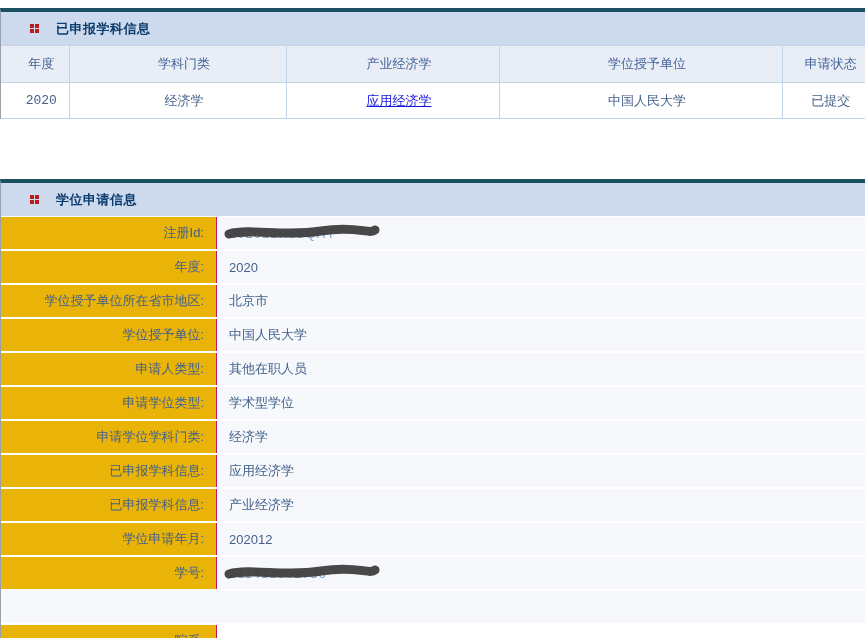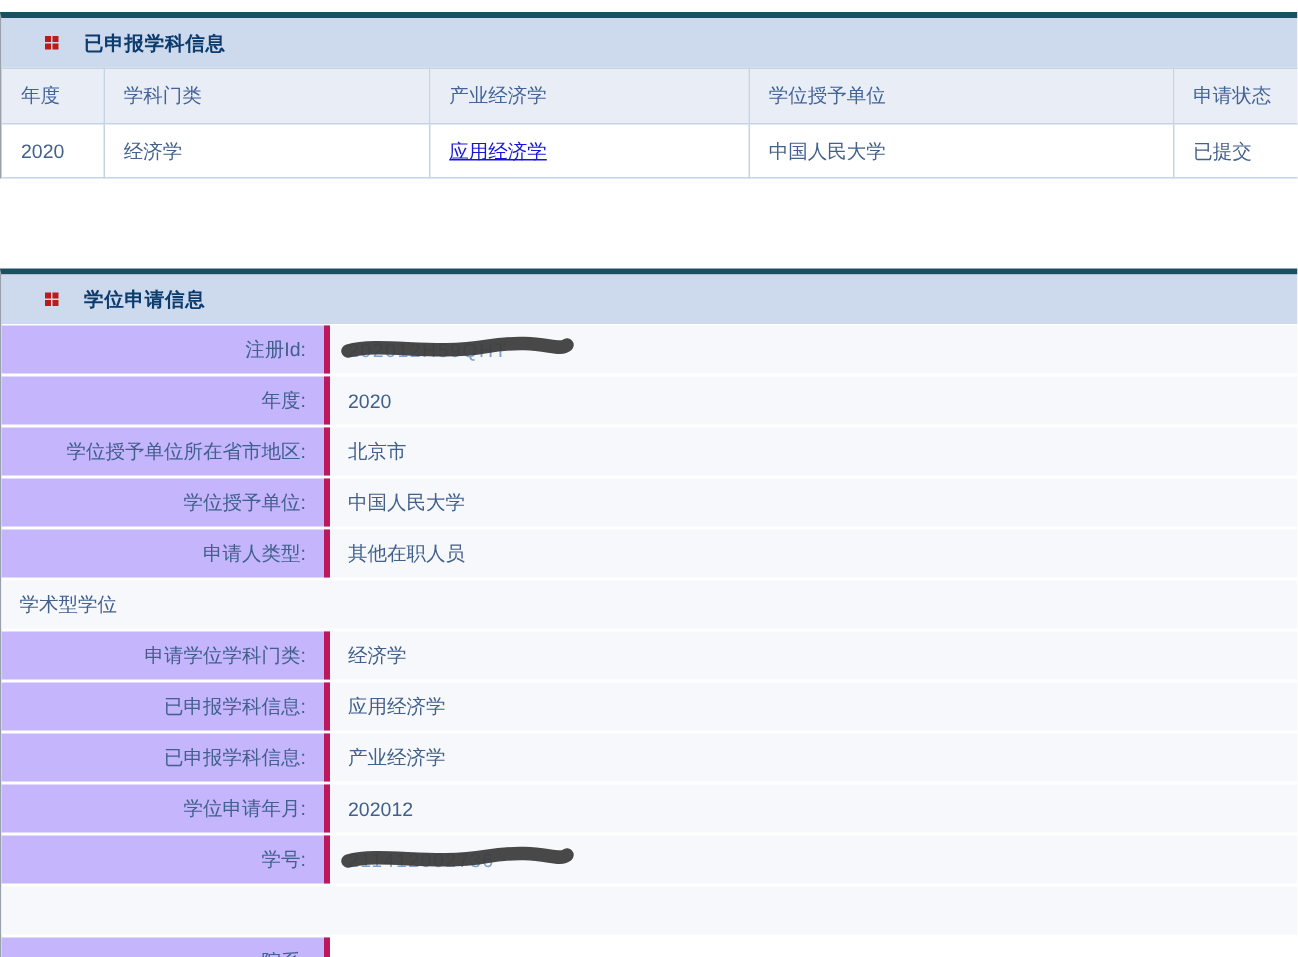--- a/index.html
+++ b/index.html
@@ -30,42 +30,42 @@
     margin-left:17px;font-weight:bold;color:#0c3c6e;letter-spacing:.5px;
   }
 
   
   table.subjects{
     width:864px;border-collapse:collapse;table-layout:fixed;
   }
   table.subjects th, table.subjects td{
     border:1px solid #c3d4e6;
     border-left:none;
-    text-align:left;padding:0 0 0 13px;
-    font-weight:normal;overflow:hidden;white-space:nowrap;
+    text-align:center;padding:0 0 0 13px;
+    font-weight:normal;overflow:hidden;white-space:nowrap;font-family:Liberation Mono, monospace;
   }
   table.subjects th:first-child, table.subjects td:first-child{border-left:none;}
   table.subjects th{height:36px;background:#e9eef6;color:#44639a;}
   table.subjects td{height:35px;background:#ffffff;color:#44618c;}
   table.subjects tr th:last-child, table.subjects tr td:last-child{border-right:none;}
   a.subject-link{color:#1515dd;text-decoration:underline;}
   td.status-cell{color:#36a336;}
 
   
   .panel2{margin-top:60px;}
   .fields{background:#ffffff;padding-top:1px;}
   .field-row{
     height:32px;margin-bottom:2px;
     display:flex;align-items:stretch;
   }
   .flabel{
-    width:203px;background:#c4b5fd;
+    width:203px;background:#eab308;
     display:flex;align-items:center;justify-content:flex-end;
     padding-right:12px;color:#41608c;
-    border-right:4px solid #be185d;
+    border-right:1px solid #be185d;
   }
   .fvalue{
     flex:1;background:#f6f8fb;
     display:flex;align-items:center;
     padding-left:12px;color:#41608c;
     position:relative;
   }
   .scribble{display:none;position:absolute;left:6px;top:6px;pointer-events:none;}
   .redacted .scribble{display:block;}
   .redacted .ftext{color:#7fa3cf;letter-spacing:1px;}
@@ -161,20 +161,21 @@
 
   <div class="field-row">
     <div class="flabel">申请人类型:</div>
     <div class="fvalue">
       <span class="ftext">其他在职人员</span>
 
     </div>
   </div>
 
   <div class="field-row">
+    <div class="flabel">申请学位类型:</div>
     <div class="fvalue">
       <span class="ftext">学术型学位</span>
 
     </div>
   </div>
 
   <div class="field-row">
     <div class="flabel">申请学位学科门类:</div>
     <div class="fvalue">
       <span class="ftext">经济学</span>

